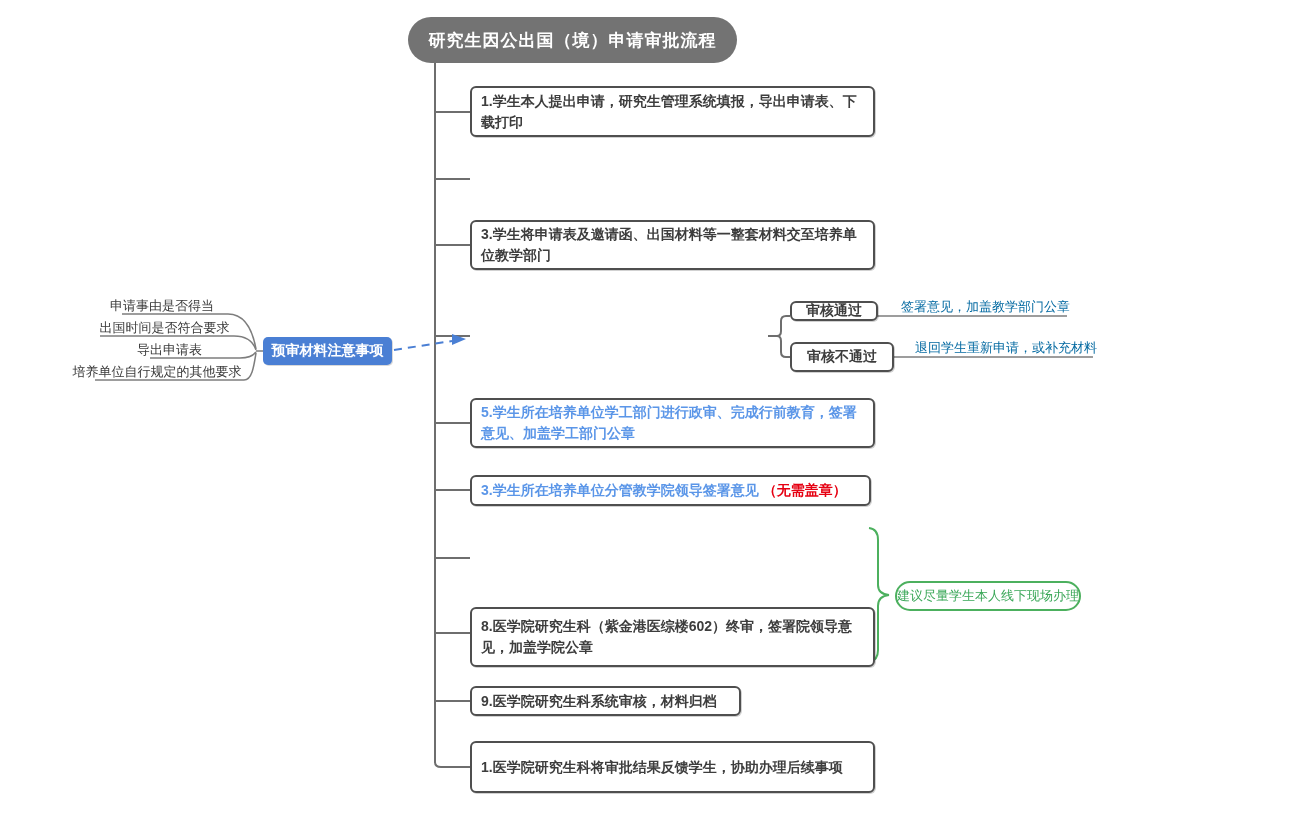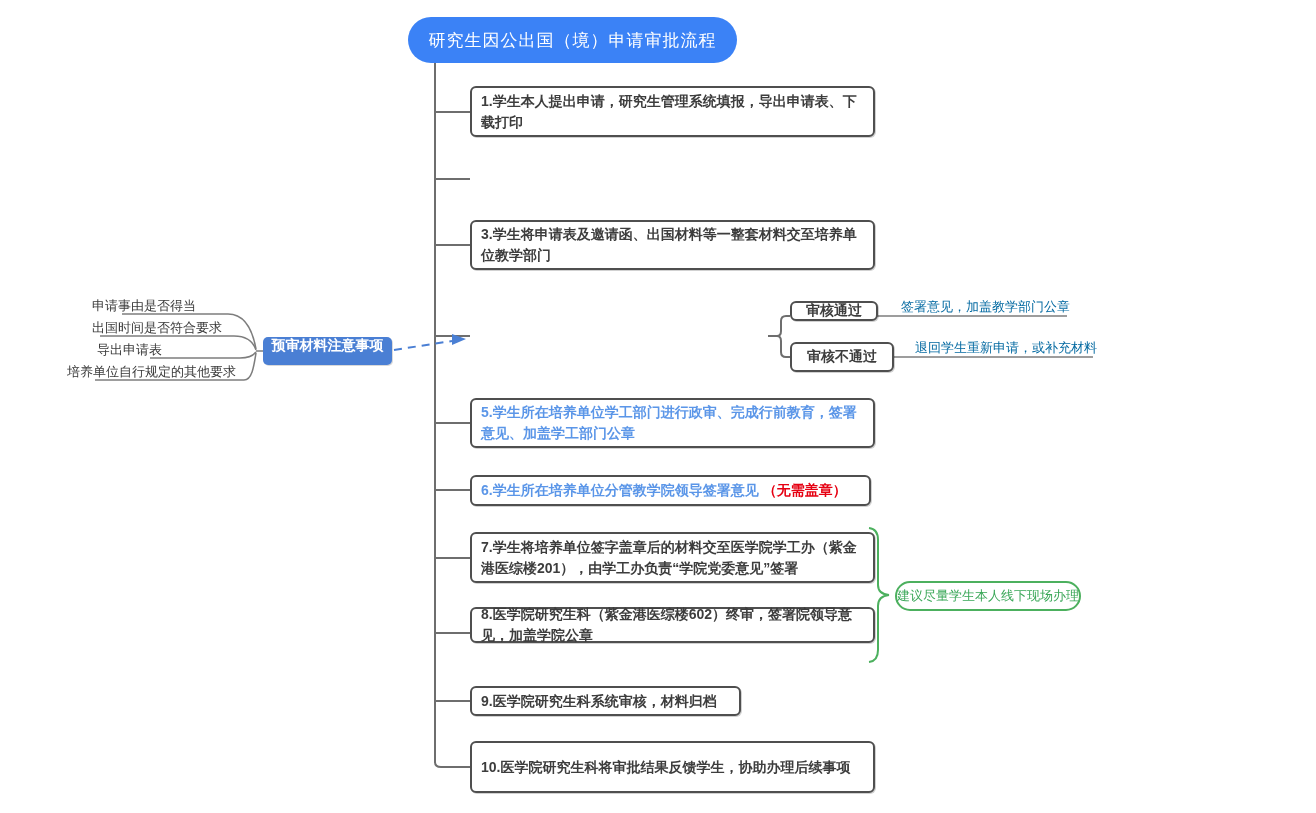--- a/index.html
+++ b/index.html
@@ -5,47 +5,47 @@
   * { margin:0; padding:0; box-sizing:border-box; }
   html,body { background:#ffffff; }
   body { font-family:"Liberation Sans","DejaVu Sans",sans-serif; }
   #canvas {
     position:relative; width:1316px; height:813px; background:#ffffff; overflow:hidden;
   }
   #wires { position:absolute; left:0; top:0; z-index:0; }
   .node { position:absolute; z-index:1; }
 
   .title-box {
-    background:#3b82f6; color:#ffffff; font-weight:normal; font-size:17px;
+    background:#737373; color:#ffffff; font-weight:bold; font-size:17px;
     border-radius:23px; display:flex; align-items:center; justify-content:center;
     letter-spacing:1px;
   }
   .step-box {
     background:#ffffff; border:2px solid #4f4f4f; border-radius:6px;
     color:#3d3d3d; font-weight:bold; font-size:14px; line-height:21px;
     padding:5px 9px; box-shadow:1px 1px 0 rgba(0,0,0,0.18);
     display:flex; align-items:center;
   }
   .step-box .txt { display:inline; }
   .step-box.blue { color:#5b96e8; }
   .note-red { color:#e60012; margin-left:4px; white-space:nowrap; }
   .small-box {
     background:#ffffff; border:2px solid #4f4f4f; border-radius:6px;
     color:#3d3d3d; font-weight:bold; font-size:14px;
     display:flex; align-items:center; justify-content:center;
     box-shadow:1px 1px 0 rgba(0,0,0,0.18);
   }
   .blue-box {
     background:#4a7fd4; color:#ffffff; font-weight:bold; font-size:14px;
-    border-radius:5px; display:flex; align-items:flex-start; justify-content:center;
+    border-radius:5px; display:flex; align-items:center; justify-content:center;
     box-shadow:1px 1px 0 rgba(0,0,0,0.15);
   }
   .leaf {
     position:absolute; z-index:1; color:#3a3a3a; font-size:13px; line-height:15px;
-    text-align:left; white-space:nowrap;
+    text-align:center; white-space:nowrap;
   }
   .outcome {
     position:absolute; z-index:1; color:#0369a1; font-size:13px; line-height:15px;
     white-space:nowrap;
   }
   .green-pill {
     background:#ffffff; border:2px solid #4cb05e; border-radius:15px;
     color:#3aa758; font-size:13px; display:flex; align-items:center; 
     white-space:nowrap;
   }
@@ -90,38 +90,35 @@
   <div class="node step-box" style="left:470px;top:220px;width:405px;height:50px">
     <span class="txt">3.学生将申请表及邀请函、出国材料等一整套材料交至培养单位教学部门</span>
   </div>
 
 
   <div class="node step-box blue" style="left:470px;top:398px;width:405px;height:50px">
     <span class="txt">5.学生所在培养单位学工部门进行政审、完成行前教育，签署意见、加盖学工部门公章</span>
   </div>
 
   <div class="node step-box blue" style="left:470px;top:475px;width:401px;height:31px">
-    <span class="txt">6.学生所在培养单位分管教学院领导签署意见</span>
+    <span class="txt">3.学生所在培养单位分管教学院领导签署意见</span>
       <span class="note-red">（无需盖章）</span>
   </div>
 
-  <div class="node step-box" style="left:470px;top:532px;width:405px;height:51px">
-    <span class="txt">7.学生将培养单位签字盖章后的材料交至医学院学工办（紫金港医综楼201），由学工办负责“学院党委意见”签署</span>
-  </div>
 
-  <div class="node step-box" style="left:470px;top:607px;width:405px;height:36px">
+  <div class="node step-box" style="left:470px;top:607px;width:405px;height:60px">
     <span class="txt">8.医学院研究生科（紫金港医综楼602）终审，签署院领导意见，加盖学院公章</span>
   </div>
 
   <div class="node step-box" style="left:470px;top:686px;width:271px;height:30px">
     <span class="txt">9.医学院研究生科系统审核，材料归档</span>
   </div>
 
   <div class="node step-box" style="left:470px;top:741px;width:405px;height:52px">
-    <span class="txt">10.医学院研究生科将审批结果反馈学生，协助办理后续事项</span>
+    <span class="txt">1.医学院研究生科将审批结果反馈学生，协助办理后续事项</span>
   </div>
 
   <div class="node blue-box" style="left:263px;top:337px;width:129px;height:28px">
     <span>预审材料注意事项</span>
   </div>
 
   <div class="leaf" style="left:92px;top:298px;width:140px">
     <span>申请事由是否得当</span>
   </div>
   <div class="leaf" style="left:92px;top:320px;width:145px">

